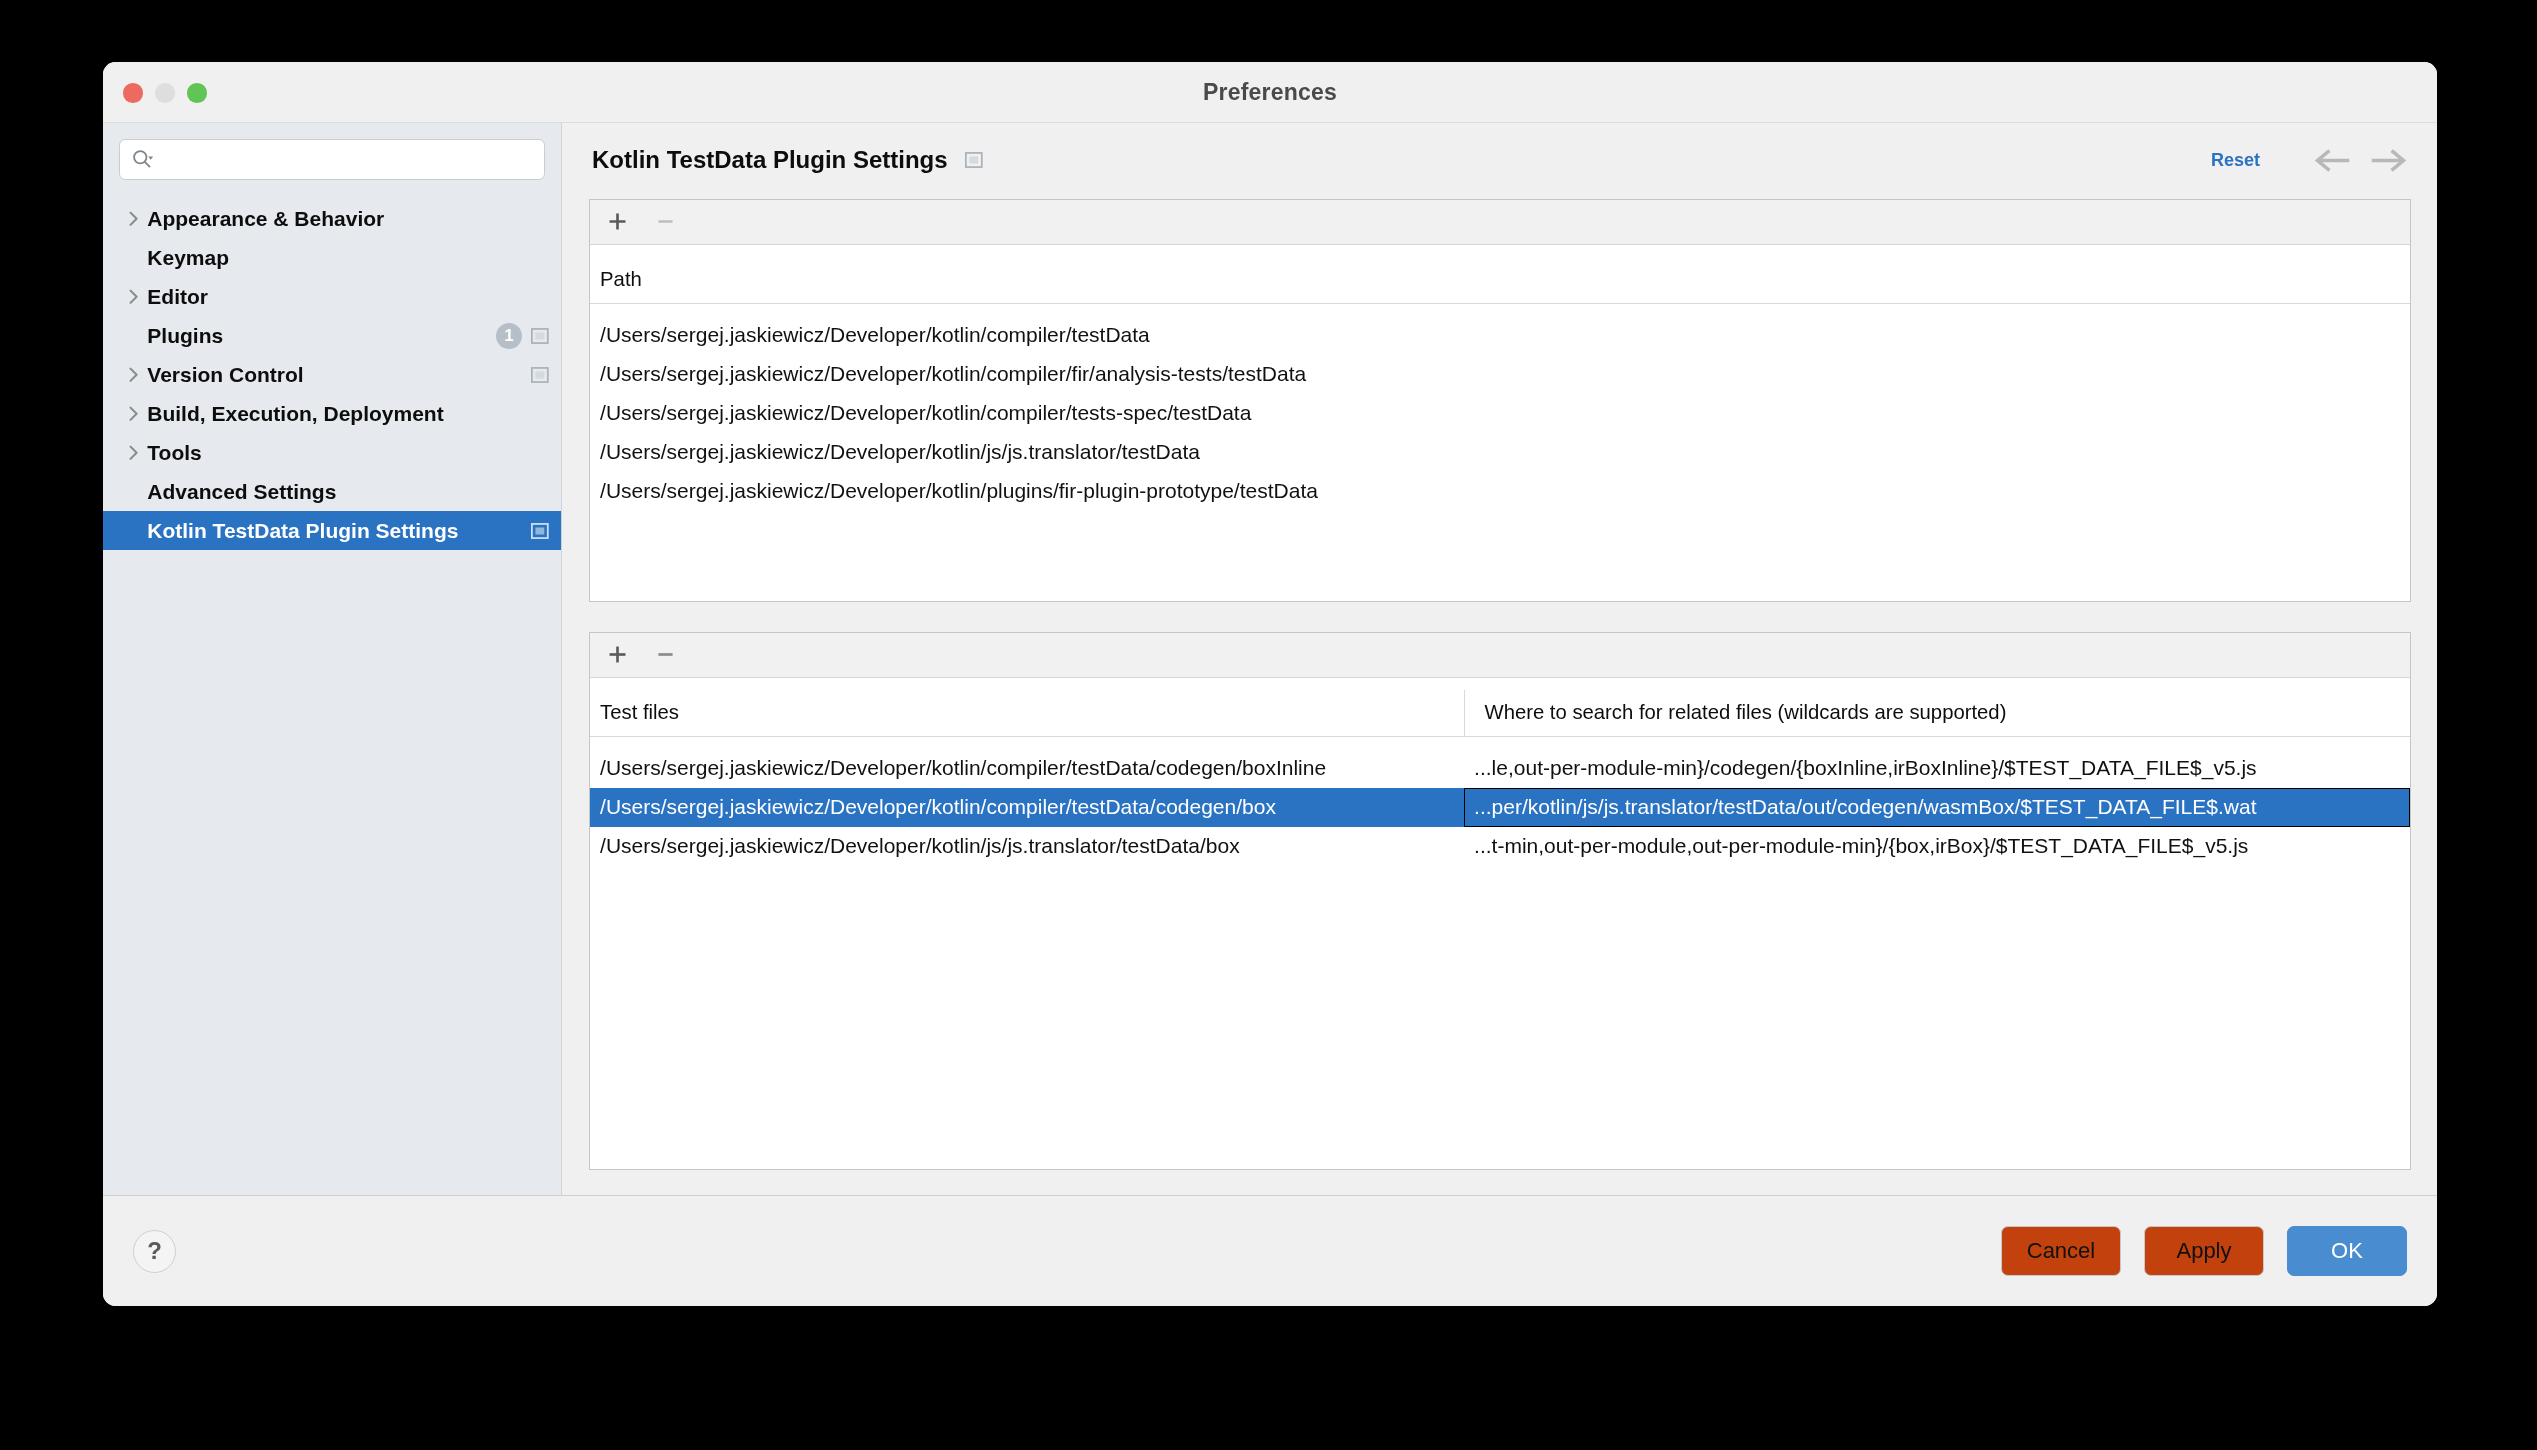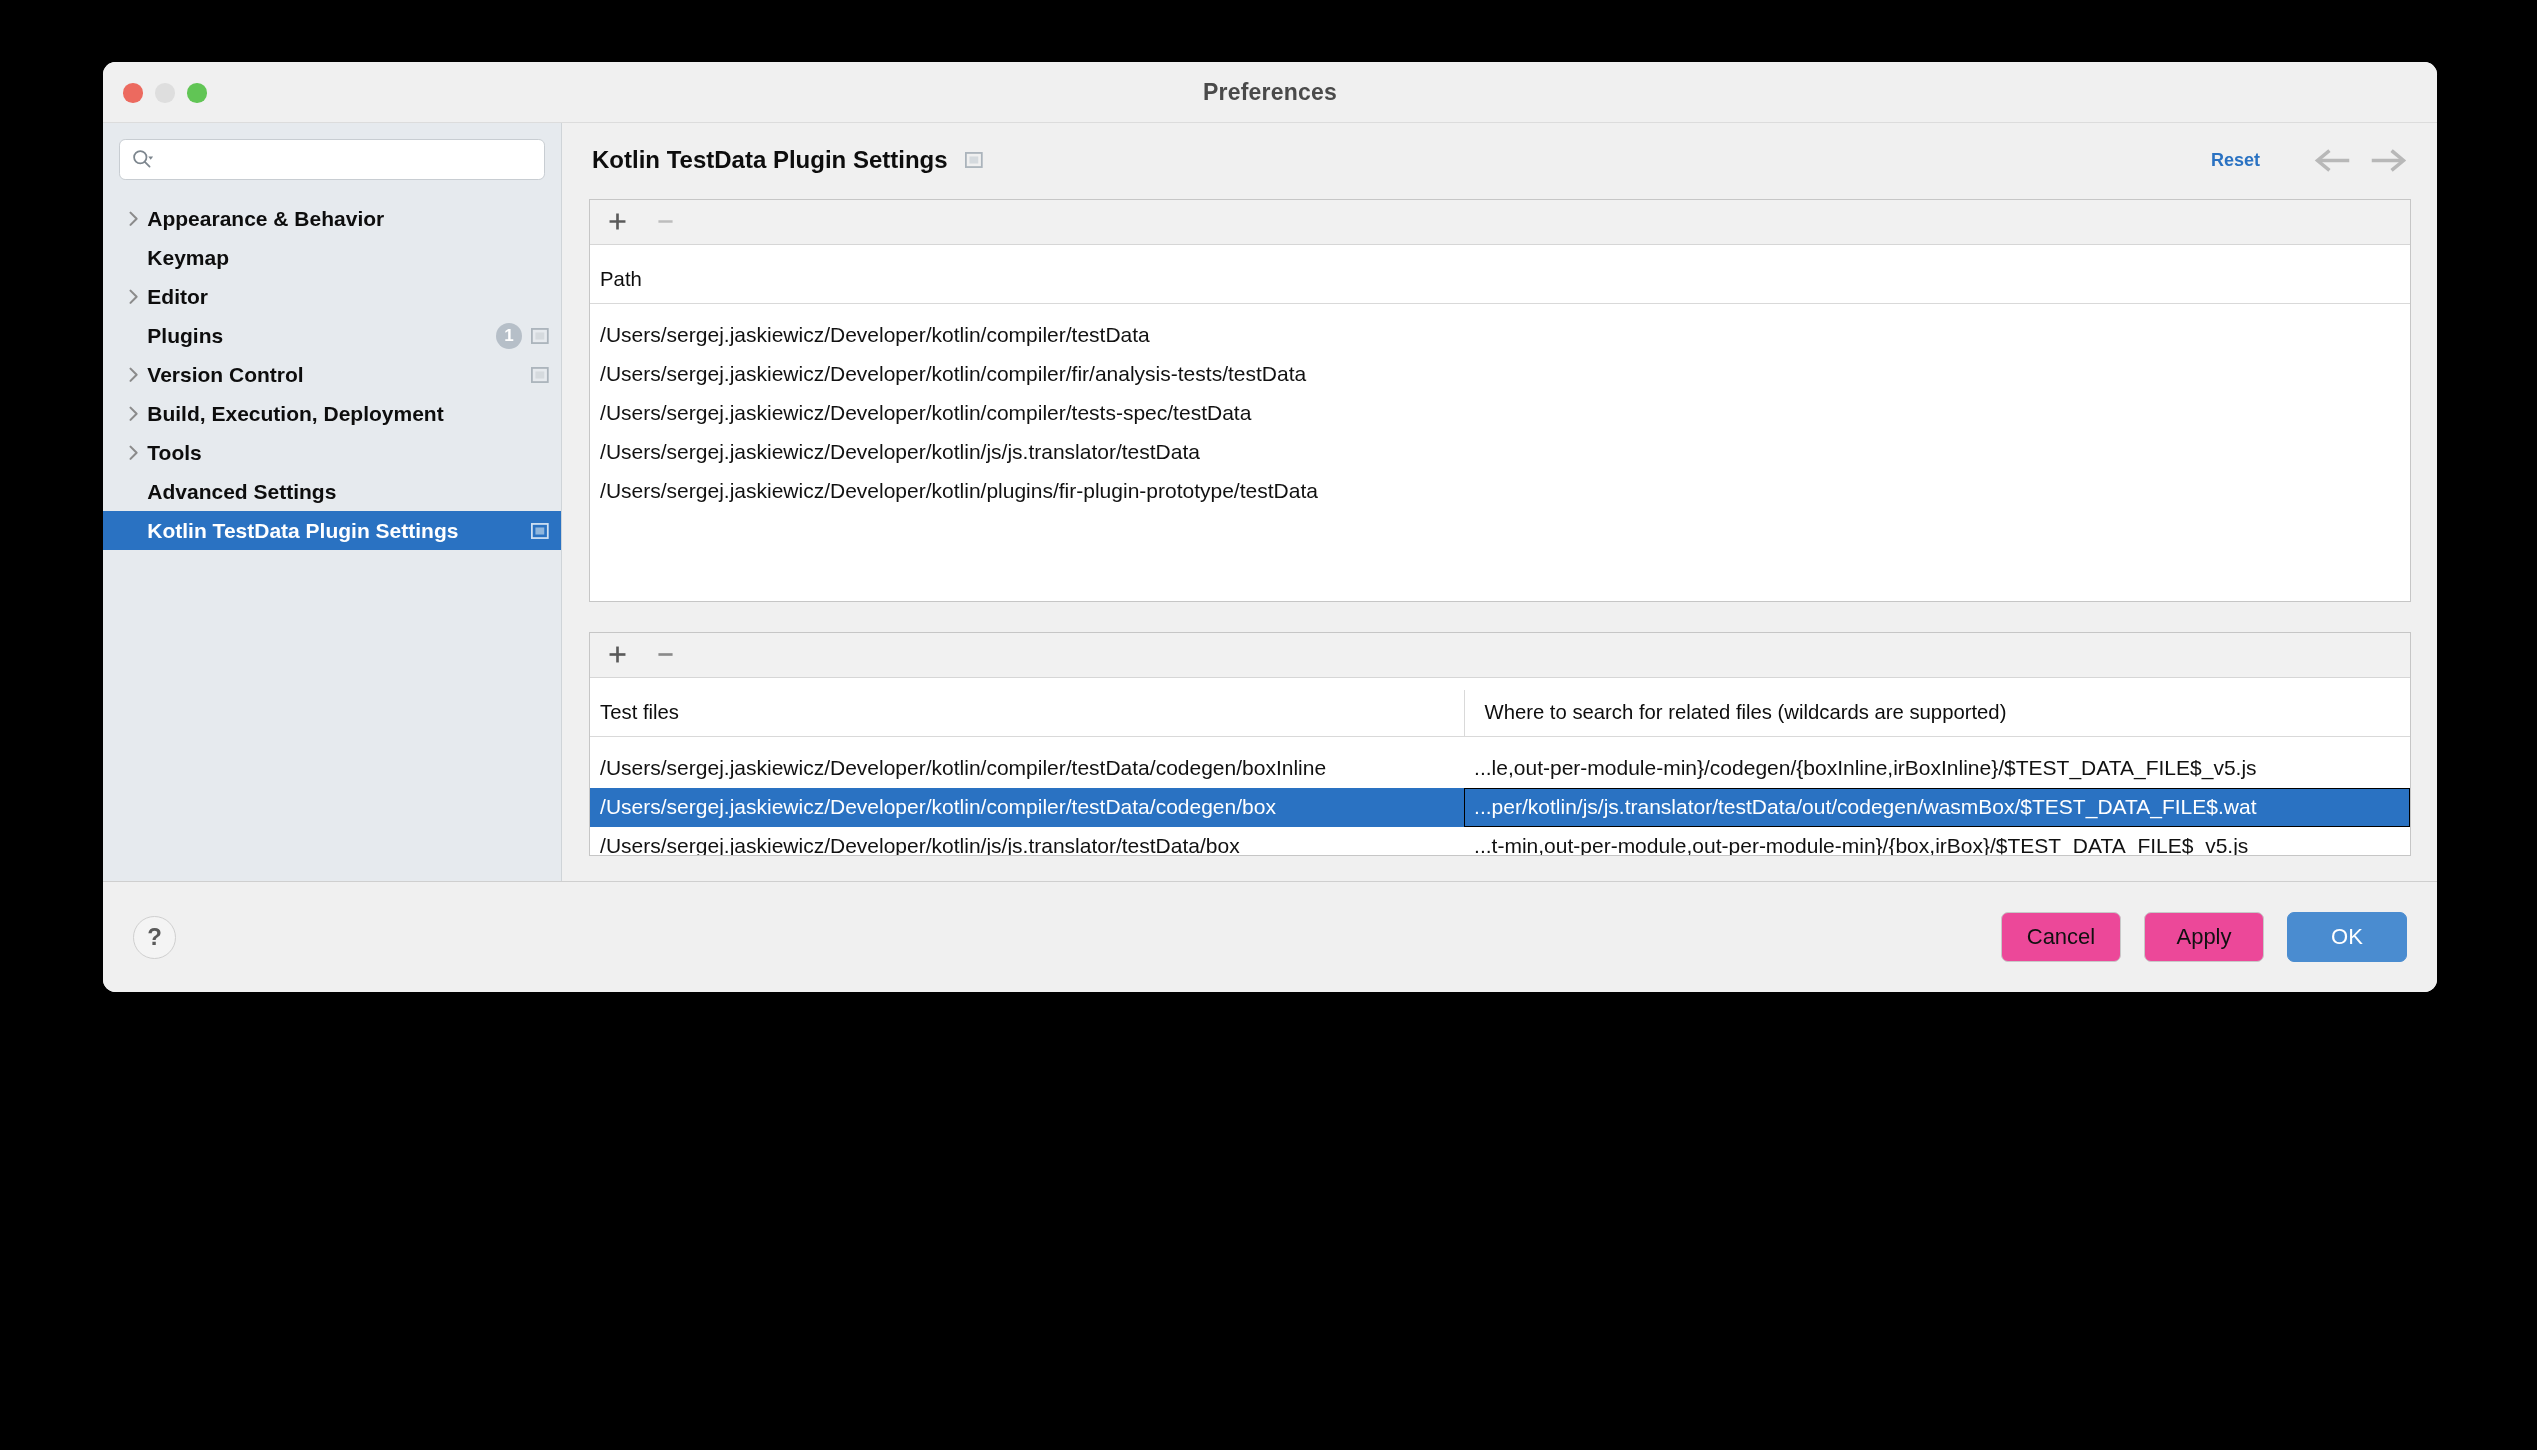--- a/index.html
+++ b/index.html
@@ -12,21 +12,21 @@
     font-family: "Liberation Sans", sans-serif;
     -webkit-font-smoothing: antialiased;
   }
 
   
   #window {
     position: absolute;
     left: 103px;
     top: 62px;
     width: 2334px;
-    height: 930px;
+    height: 1244px;
     background: #f0f0f0;
     border-radius: 12.4px;
     overflow: hidden;
     box-shadow: 0 8.8px 35px rgba(0,0,0,.55);
     display: flex;
     flex-direction: column;
   }
 
   
   #titlebar {
@@ -297,21 +297,21 @@
     align-items: center;
     justify-content: center;
     cursor: pointer;
   }
   #footer-spacer { flex: 1 1 auto; }
   .btn {
     height: 50px;
     min-width: 120px;
     border-radius: 7px;
     border: 0.9px solid #c8c8c8;
-    background: #ec4899;
+    background: #c2410c;
     font-family: "Liberation Sans", sans-serif;
     font-size: 22px;
     color: #111111;
     margin-left: 23px;
     cursor: pointer;
     padding: 0 19.5px;
   }
   .btn.primary {
     background: #4a8cd0;
     border-color: #4a8cd0;

